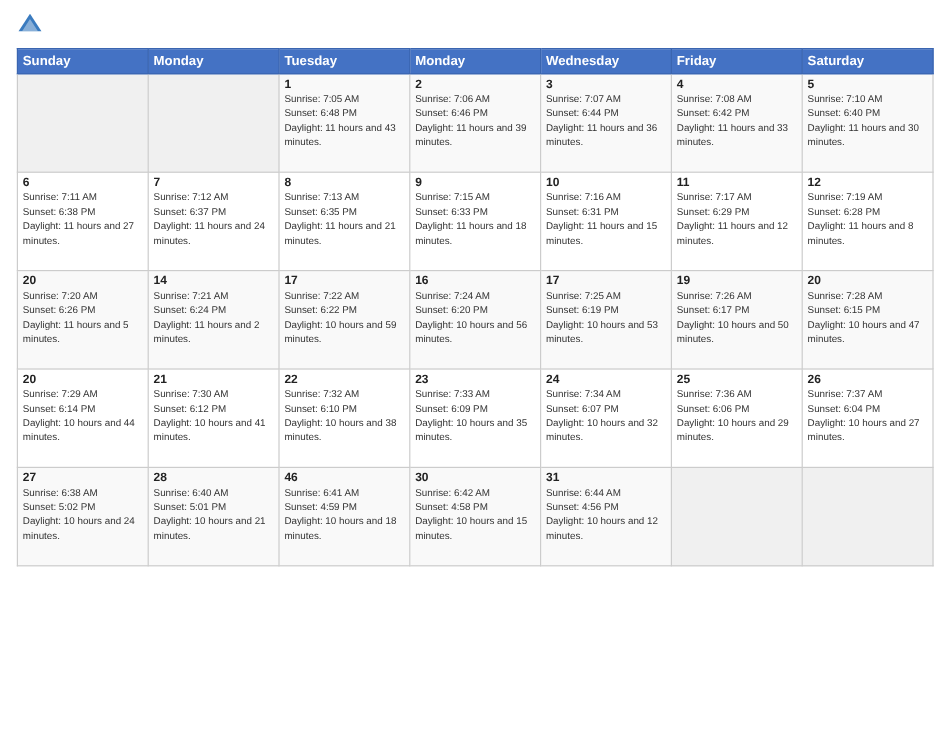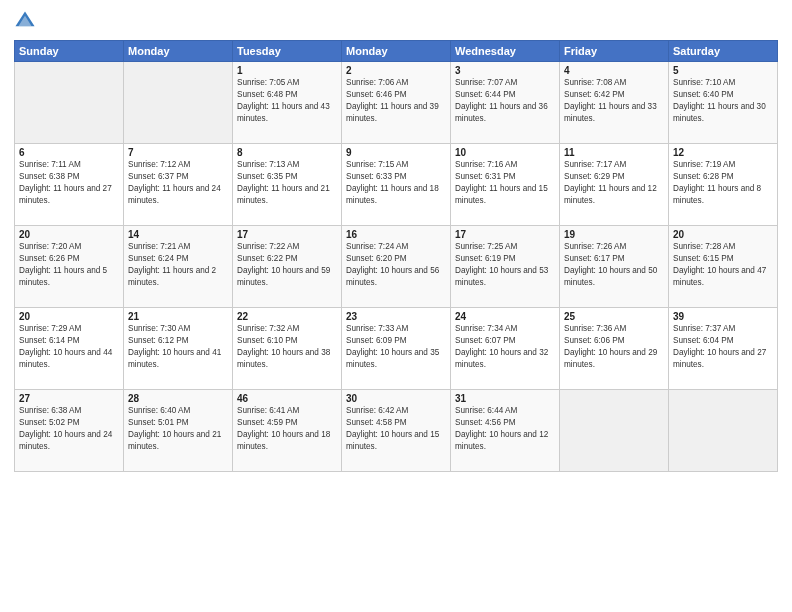--- a/index.html
+++ b/index.html
@@ -230,21 +230,21 @@
           </td>
           <td>
             <span class="day-number">24</span>
             <div class="cell-content">Sunrise: 7:34 AM<br>Sunset: 6:07 PM<br>Daylight: 10 hours and 32 minutes.</div>
           </td>
           <td>
             <span class="day-number">25</span>
             <div class="cell-content">Sunrise: 7:36 AM<br>Sunset: 6:06 PM<br>Daylight: 10 hours and 29 minutes.</div>
           </td>
           <td>
-            <span class="day-number">39</span>
+            <span class="day-number">26</span>
             <div class="cell-content">Sunrise: 7:37 AM<br>Sunset: 6:04 PM<br>Daylight: 10 hours and 27 minutes.</div>
           </td>
         </tr>
         <tr>
           <td>
             <span class="day-number">27</span>
             <div class="cell-content">Sunrise: 6:38 AM<br>Sunset: 5:02 PM<br>Daylight: 10 hours and 24 minutes.</div>
           </td>
           <td>
             <span class="day-number">28</span>

